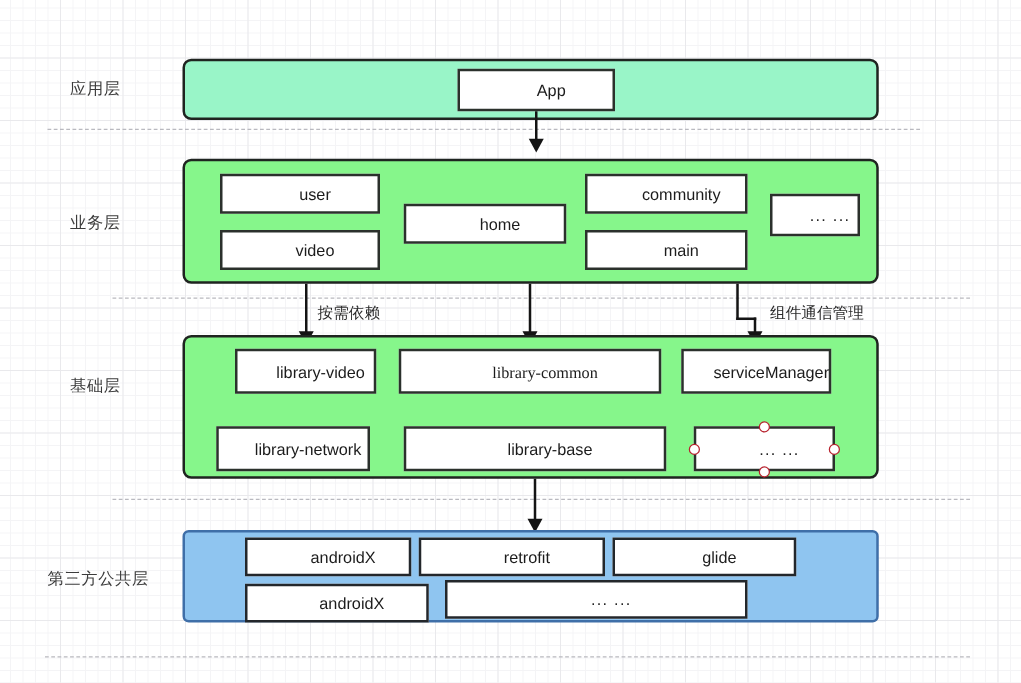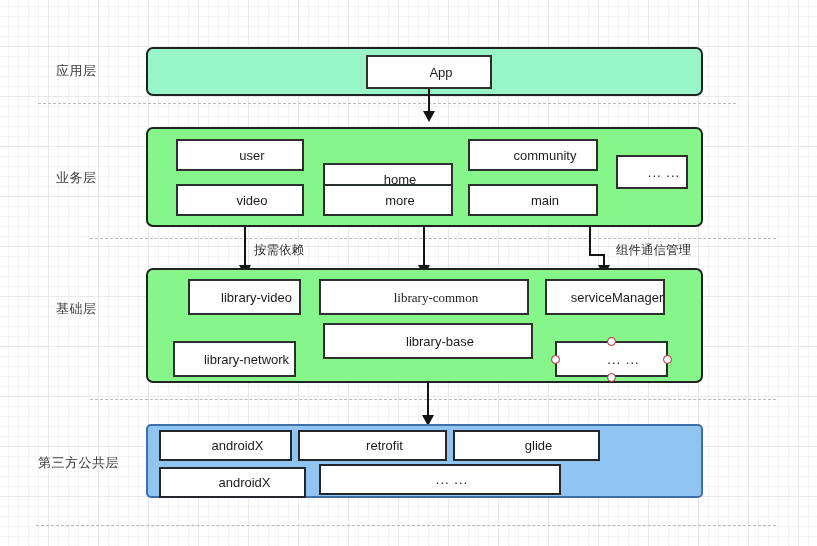--- a/index.html
+++ b/index.html
@@ -67,21 +67,21 @@
     display: flex;
     align-items: center;
     justify-content: center;
     color: #1c1c1c;
     font-size: 13px;
     line-height: 1;
     white-space: nowrap;
     padding-left: 24px;
   }
   .box.bold { font-weight: normal; }
-  .box.blue-edge { border-color: #23272b; }
+  .box.blue-edge { border-color: #23272b; margin-left: 37px; }
   .box.dots { letter-spacing: 1px; color: #222; }
 
   
   .handle {
     position: absolute;
     width: 9px;
     height: 9px;
     box-sizing: border-box;
     border-radius: 50%;
     background: #ffffff;
@@ -136,21 +136,20 @@
   <div class="arrow-head" style="left:423px; top:111px;"></div>
 
   <div class="panel business" style="left:146px; top:127px; width:557px; height:100px;"></div>
 
   <div class="box" style="left:176px; top:139px; width:128px; height:32px;">user</div>
   <div class="box" style="left:323px; top:139px; width:130px; height:32px;margin-top:24px;">home</div>
   <div class="box" style="left:468px; top:139px; width:130px; height:32px;">community</div>
   <div class="box dots" style="left:616px; top:155px; width:72px; height:34px;">... ...</div>
 
   <div class="box" style="left:176px; top:184px; width:128px; height:32px;">video</div>
-  <div class="box" style="left:323px; top:184px; width:130px; height:32px;">more</div>
   <div class="box bold" style="left:468px; top:184px; width:130px; height:32px;">main</div>
 
   <div class="arrow-line" style="left:244px; top:227px; width:2px; height:40px;"></div>
   <div class="arrow-head" style="left:239px; top:265px;"></div>
   <div class="edge-label" style="left:254px; top:243px;">按需依赖</div>
 
   <div class="arrow-line" style="left:423px; top:227px; width:2px; height:40px;"></div>
   <div class="arrow-head" style="left:418px; top:265px;"></div>
 
   <div class="arrow-line" style="left:589px; top:227px; width:2px; height:29px;"></div>
@@ -159,21 +158,21 @@
   <div class="arrow-head" style="left:598px; top:265px;"></div>
   <div class="edge-label" style="left:616px; top:243px;">组件通信管理</div>
 
   <div class="panel base" style="left:146px; top:268px; width:557px; height:115px;"></div>
 
   <div class="box" style="left:188px; top:279px; width:113px; height:36px;">library-video</div>
   <div class="box" style="left:319px; top:279px; width:210px; height:36px;font-family:Liberation Serif, serif;">library-common</div>
   <div class="box" style="left:545px; top:279px; width:120px; height:36px;">serviceManager</div>
 
   <div class="box" style="left:173px; top:341px; width:123px; height:36px;">library-network</div>
-  <div class="box" style="left:323px; top:323px; width:210px; height:36px;">library-base</div>
+  <div class="box" style="left:323px; top:341px; width:210px; height:36px;">library-base</div>
 
   <div class="box dots" style="left:555px; top:341px; width:113px; height:36px;">... ...</div>
   <div class="handle" style="left:607px; top:337px;"></div>
   <div class="handle" style="left:607px; top:373px;"></div>
   <div class="handle" style="left:551px; top:355px;"></div>
   <div class="handle" style="left:663px; top:355px;"></div>
 
   <div class="arrow-line" style="left:427px; top:383px; width:2px; height:34px;"></div>
   <div class="arrow-head" style="left:422px; top:415px;"></div>
 

